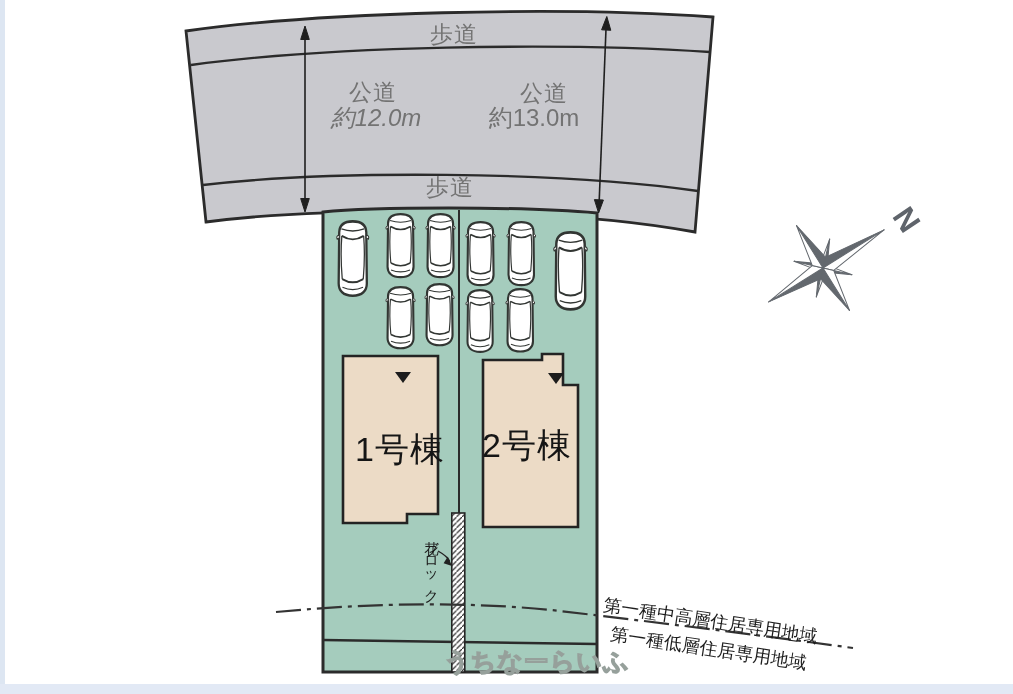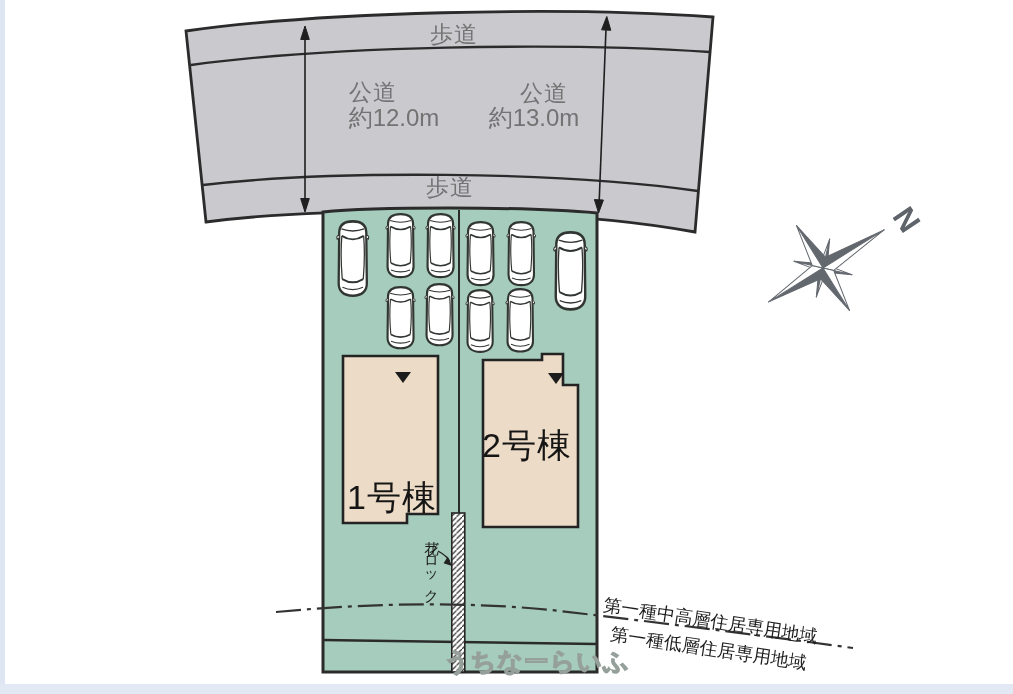--- a/index.html
+++ b/index.html
@@ -119,28 +119,28 @@
       <path d="M0,64 L7.8,7.8 L0,0 Z" fill="#63686e"></path>    
         <path d="M0,64 L-7.8,7.8 L0,0 Z" fill="#fff"></path>
       <path d="M-50,0 L-7.8,-7.8 L0,0 Z" fill="#63686e"></path> 
         <path d="M-50,0 L-7.8,7.8 L0,0 Z" fill="#fff"></path>
     </g>
   </svg>
 
   <div class="lbl road-lbl" style="left:424px;top:22px;width:60px;">歩道</div>
 
   <div class="lbl road-lbl" style="left:343px;top:80px;width:60px;">公道</div>
-  <div class="lbl dim-lbl" style="left:334px;top:105px;width:120px;">約12.0m</div>
+  <div class="lbl dim-lbl" style="left:316px;top:105px;width:120px;font-style:italic;">約12.0m</div>
 
   <div class="lbl road-lbl" style="left:514px;top:81px;width:60px;">公道</div>
   <div class="lbl dim-lbl" style="left:474px;top:105px;width:120px;">約13.0m</div>
 
   <div class="lbl road-lbl" style="left:420px;top:175px;width:60px;">歩道</div>
 
-  <div class="lbl bldg-lbl" style="left:332px;top:431px;width:120px;margin-top:48px;">1号棟</div>
+  <div class="lbl bldg-lbl" style="left:340px;top:431px;width:120px;">1号棟</div>
   <div class="lbl bldg-lbl" style="left:467px;top:427px;width:120px;">2号棟</div>
 
   <div class="lbl flower-lbl" style="left:424px;top:527px;height:72px;">花ブロック</div>
 
   <div class="lbl zone-lbl" style="left:605px;top:596px;">第一種中高層住居専用地域</div>
   <div class="lbl zone-lbl" style="left:612px;top:625px;">第一種低層住居専用地域</div>
 
   <div class="lbl watermark" style="left:444px;top:648px;width:128px;">うちなーらいふ</div>
 
   <div class="lbl north-lbl" style="left:888px;top:203px;width:36px;">N</div>

